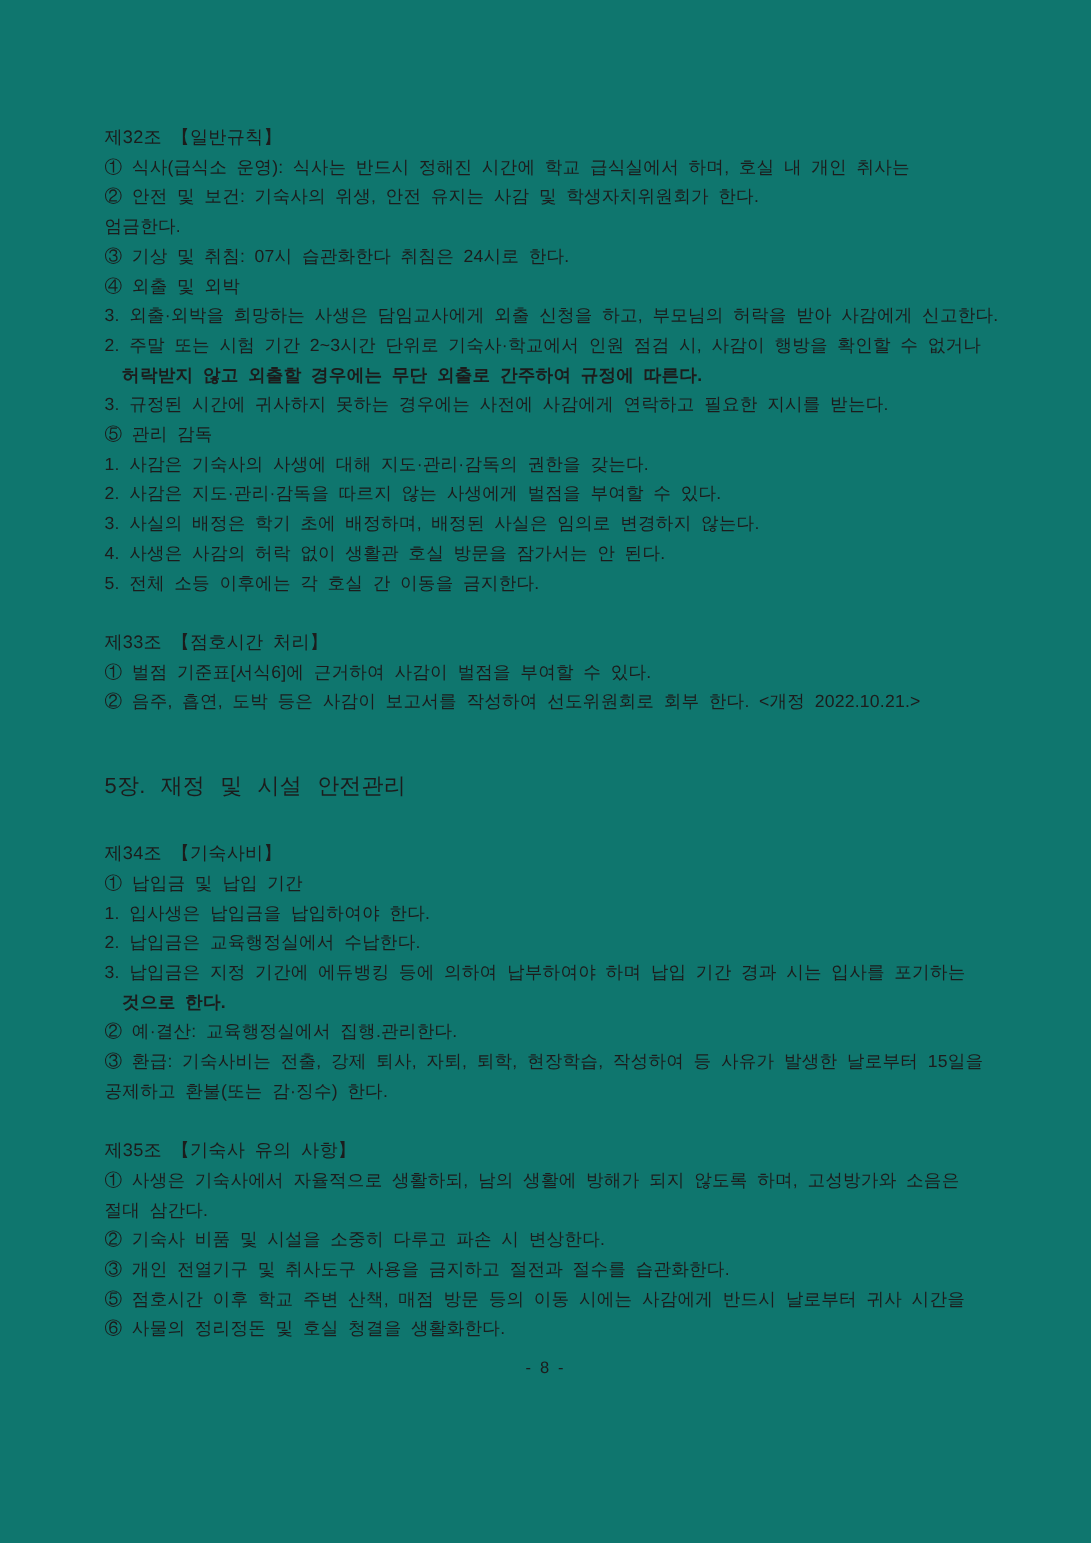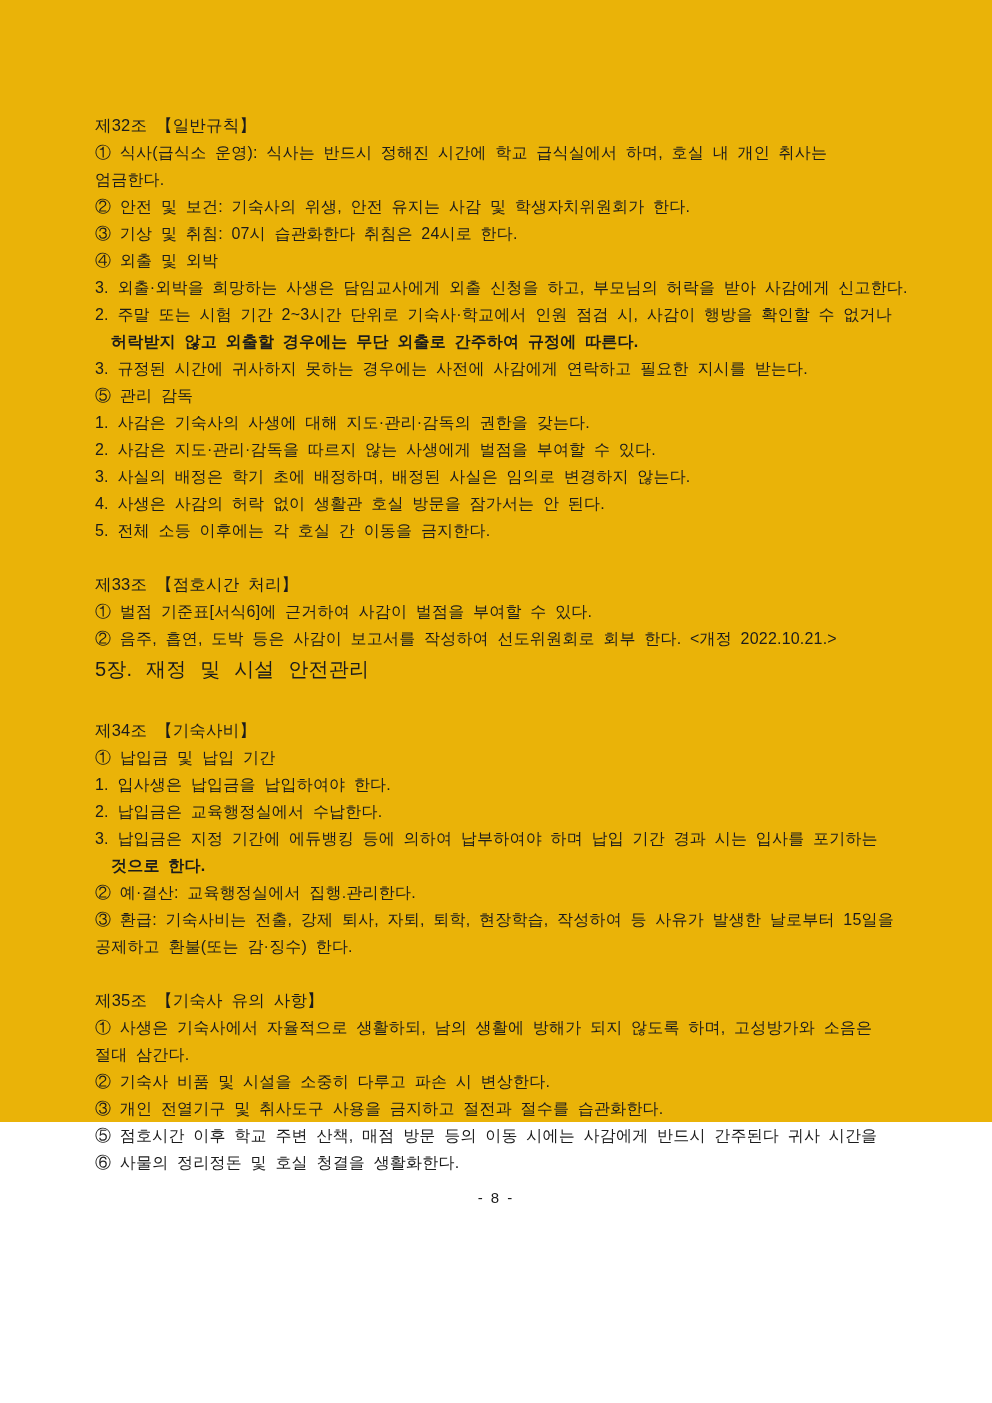--- a/index.html
+++ b/index.html
@@ -8,39 +8,40 @@
     background: #ffffff;
     width: 992px;
     height: 1403px;
     overflow: hidden;
     font-family: "Liberation Sans", sans-serif;
     color: #1c1c1c;
   }
   .page {
     position: relative;
     width: 992px;
-    height: 1122px;
-    background: #eab308;
+    height: 1403px;
+    background: #0f766e;
   }
   .doc {
     padding: 112px 70px 0 95px;
   }
   .line {
     font-size: 16px;
     line-height: 27px;
     white-space: nowrap;
     word-spacing: 4px;
     letter-spacing: 0.2px;
   }
   .line.article {
     font-size: 16.5px;
   }
   .line.chapter {
     font-size: 20px;
     line-height: 34px;
+    margin-top: 46px;
     margin-bottom: 31px;
     word-spacing: 8px;
     font-weight: 500;
   }
   .line.body-indent {
     padding-left: 16px;
     font-weight: bold;
   }
   .spacer {
     height: 27px;
@@ -55,22 +56,22 @@
     letter-spacing: 2px;
   }
 </style>
 </head>
 <body>
 
 <div class="page">
   <main class="doc" id="doc-body">
       <div class="line article">제32조 【일반규칙】</div>
       <div class="line body">① 식사(급식소 운영): 식사는 반드시 정해진 시간에 학교 급식실에서 하며, 호실 내 개인 취사는</div>
+      <div class="line body">② 안전 및 보건: 기숙사의 위생, 안전 유지는 사감 및 학생자치위원회가 한다.</div>
       <div class="line body">엄금한다.</div>
-      <div class="line body">② 안전 및 보건: 기숙사의 위생, 안전 유지는 사감 및 학생자치위원회가 한다.</div>
       <div class="line body">③ 기상 및 취침: 07시 습관화한다 취침은 24시로 한다.</div>
       <div class="line body">④ 외출 및 외박</div>
       <div class="line body">3. 외출·외박을 희망하는 사생은 담임교사에게 외출 신청을 하고, 부모님의 허락을 받아 사감에게 신고한다.</div>
       <div class="line body">2. 주말 또는 시험 기간 2~3시간 단위로 기숙사·학교에서 인원 점검 시, 사감이 행방을 확인할 수 없거나</div>
       <div class="line body-indent">허락받지 않고 외출할 경우에는 무단 외출로 간주하여 규정에 따른다.</div>
       <div class="line body">3. 규정된 시간에 귀사하지 못하는 경우에는 사전에 사감에게 연락하고 필요한 지시를 받는다.</div>
       <div class="line body">⑤ 관리 감독</div>
       <div class="line body">1. 사감은 기숙사의 사생에 대해 지도·관리·감독의 권한을 갖는다.</div>
       <div class="line body">2. 사감은 지도·관리·감독을 따르지 않는 사생에게 벌점을 부여할 수 있다.</div>
       <div class="line body">3. 사실의 배정은 학기 초에 배정하며, 배정된 사실은 임의로 변경하지 않는다.</div>
@@ -89,19 +90,19 @@
       <div class="line body-indent">것으로 한다.</div>
       <div class="line body">② 예·결산: 교육행정실에서 집행.관리한다.</div>
       <div class="line body">③ 환급: 기숙사비는 전출, 강제 퇴사, 자퇴, 퇴학, 현장학습, 작성하여 등 사유가 발생한 날로부터 15일을</div>
       <div class="line body">공제하고 환불(또는 감·징수) 한다.</div>
       <div class="spacer"></div>
       <div class="line article">제35조 【기숙사 유의 사항】</div>
       <div class="line body">① 사생은 기숙사에서 자율적으로 생활하되, 남의 생활에 방해가 되지 않도록 하며, 고성방가와 소음은</div>
       <div class="line body">절대 삼간다.</div>
       <div class="line body">② 기숙사 비품 및 시설을 소중히 다루고 파손 시 변상한다.</div>
       <div class="line body">③ 개인 전열기구 및 취사도구 사용을 금지하고 절전과 절수를 습관화한다.</div>
-      <div class="line body">⑤ 점호시간 이후 학교 주변 산책, 매점 방문 등의 이동 시에는 사감에게 반드시 간주된다 귀사 시간을</div>
+      <div class="line body">⑤ 점호시간 이후 학교 주변 산책, 매점 방문 등의 이동 시에는 사감에게 반드시 날로부터 귀사 시간을</div>
       <div class="line body">⑥ 사물의 정리정돈 및 호실 청결을 생활화한다.</div>
     </main>
   <footer class="footer">
     <span>- 8 -</span>
   </footer>
 </div>
 
 </body></html>

